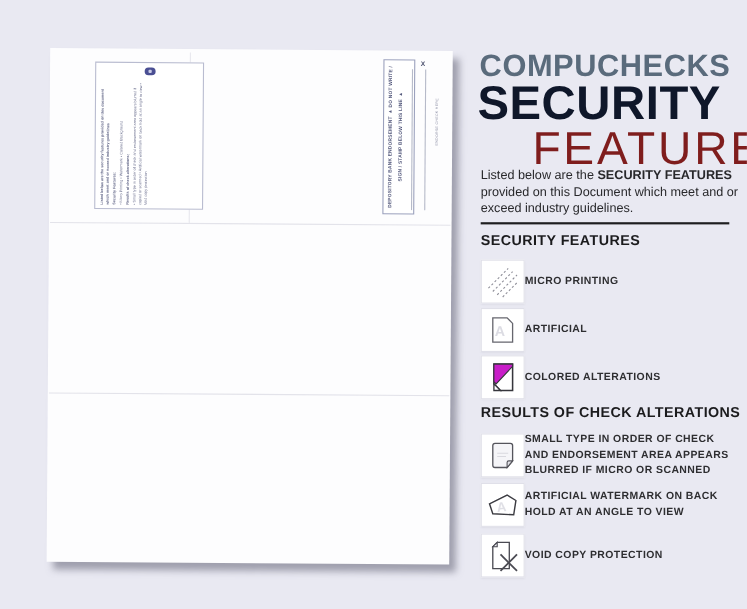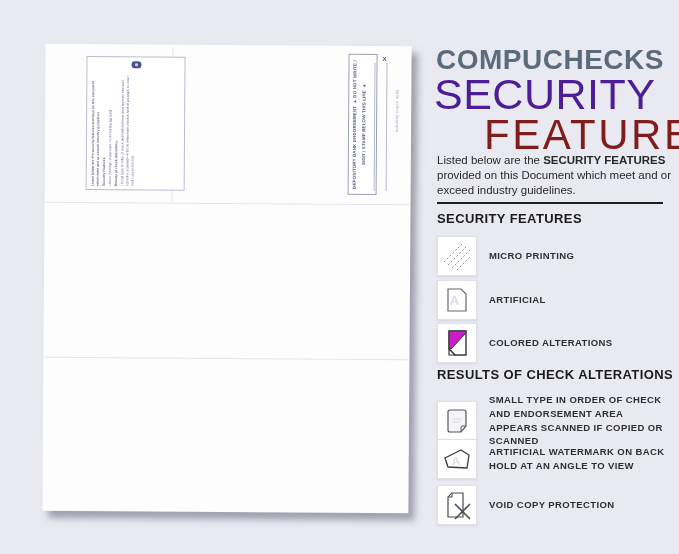--- a/index.html
+++ b/index.html
@@ -46,30 +46,30 @@
   .endorse-line{width:1px;background:#b6bac9;top:17px;height:128px;}
   .endorse-x{left:337px;top:10px;font-size:6px;color:#4c516e;font-weight:bold;}
   .endorse-here{
     left:350px;top:16px;height:70px;
     writing-mode:vertical-rl;transform:rotate(180deg);
     font-size:3.2px;color:#8a8da3;letter-spacing:.3px;
   }
 
   
   .brand{left:436px;top:44px;font-size:28px;font-weight:700;color:#5a6b7c;letter-spacing:.5px;}
-  .big-title{left:434px;top:70px;font-size:43px;font-weight:400;color:#4c1d95;letter-spacing:.5px;}
+  .big-title{left:434px;top:70px;font-size:43px;font-weight:700;color:#0f172a;letter-spacing:.5px;}
   .big-sub{left:436px;top:111px;font-size:42px;font-weight:300;color:#7f1d1d;letter-spacing:2.5px;margin-left:48px;}
   .intro{left:437px;top:153px;width:234px;font-size:11.5px;line-height:1.32;color:#28282b;}
   .intro .b{font-weight:bold;}
   .rule{left:437px;top:202px;width:226px;height:2px;background:#1e1e20;}
   .sec-head{font-size:13px;font-weight:800;color:#1b1b1d;letter-spacing:.4px;}
   .h1{left:437px;top:211px;}
   .h2{left:437px;top:367px;}
 
-  .feat-row{left:437px;display:flex;align-items:center;gap:12px;width:232px;}
+  .feat-row{left:437px;display:flex;align-items:center;gap:0;width:232px;}
   .icon-box{
     width:38px;height:38px;background:#fff;border:1px solid #e0e0e9;
     box-shadow:0 1px 2px rgba(120,120,140,.18);
     display:flex;align-items:center;justify-content:center;flex:none;
   }
   .feat-label{
     font-size:9.5px;font-weight:700;color:#2e2e31;
     letter-spacing:.4px;line-height:1.45;
   }
 </style>
@@ -160,21 +160,21 @@
   <div class="icon-box">
     <svg width="30" height="30" viewBox="0 0 30 30">
       <path d="M6 6 q0-2 2-2 h14 q2 0 2 2 v14 l-5 6 h-11 q-2 0 -2 -2 z" fill="#f5f5f8" stroke="#55555c" stroke-width="1.2"></path>
       <path d="M24 20 l-5 6 v-4.5 q0 -1.5 1.5 -1.5 z" fill="#e2e2e8" stroke="#55555c" stroke-width="1"></path>
       <g stroke="#d9d9df" stroke-width="1">
         <line x1="10" y1="13" x2="20" y2="13"></line>
           <line x1="10" y1="16" x2="18" y2="16"></line>
       </g>
     </svg>
   </div>
-  <div class="feat-label">SMALL TYPE IN ORDER OF CHECK AND ENDORSEMENT AREA APPEARS SCANNED IF COPIED OR SCANNED</div>
+  <div class="feat-label">SMALL TYPE IN ORDER OF CHECK AND ENDORSEMENT AREA APPEARS BLURRED IF MICRO OR SCANNED</div>
 </div>
 
 <div class="abs feat-row" style="top:439px">
   <div class="icon-box">
     <svg width="30" height="30" viewBox="0 0 30 30">
       <path d="M3 14 L19 6 L27 11 L25 24 L6 23 Z" fill="#fff" stroke="#3c3c42" stroke-width="1.3"></path>
       <text x="14" y="21" font-size="12" font-weight="bold" fill="#e0e0e6" text-anchor="middle" transform="rotate(-6 14 17)" font-family="Liberation Sans, sans-serif">A</text>
     </svg>
   </div>
   <div class="feat-label">ARTIFICIAL WATERMARK ON BACK HOLD AT AN ANGLE TO VIEW</div>

